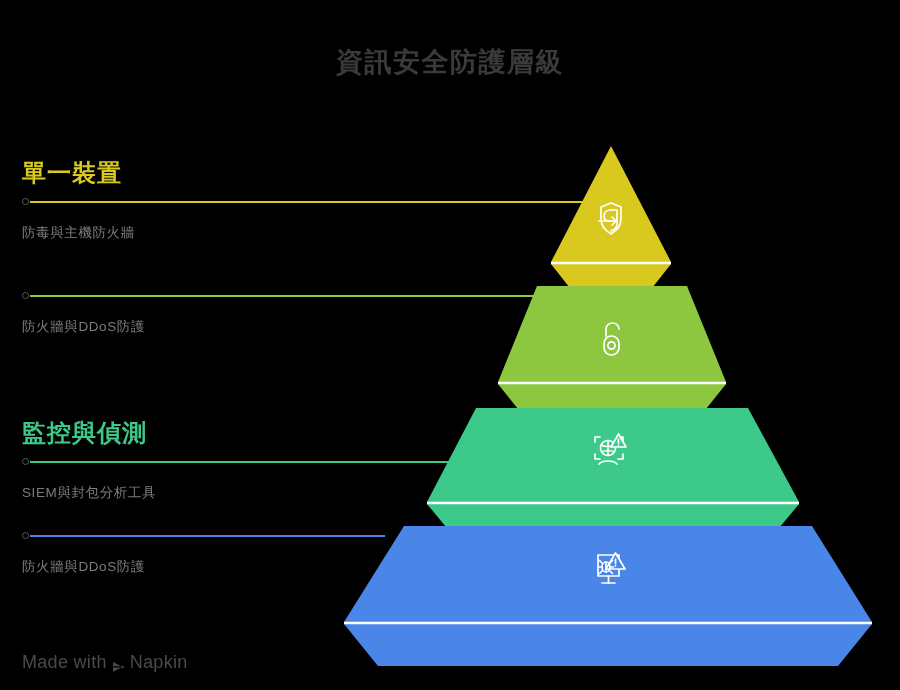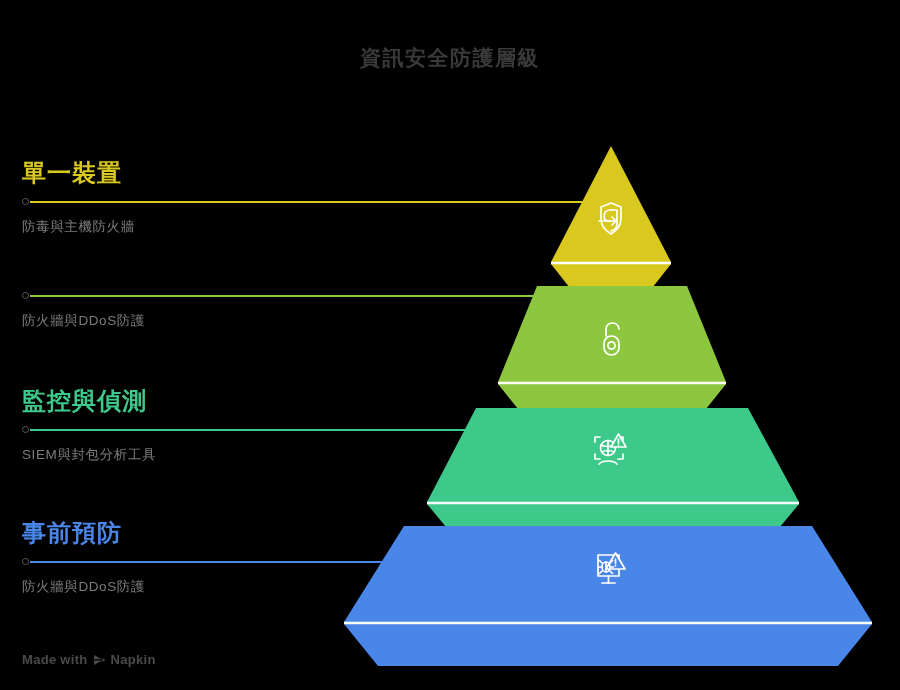--- a/index.html
+++ b/index.html
@@ -19,21 +19,21 @@
     overflow: hidden;
   }
 
   
   #chart-title {
     position: absolute;
     left: 0;
     top: 44px;
     width: 900px;
     text-align: center;
-    font-size: 21px;
+    font-size: 27px;
     font-weight: bold;
     letter-spacing: 1.5px;
     color: #3a3a3a;
     white-space: nowrap;
   }
 
   
   .label-block {
     position: absolute;
     left: 22px;
@@ -64,21 +64,21 @@
   .connector-line {
     position: absolute;
     left: 8px;
     top: 6px;
     height: 1.6px;
   }
   .label-sub {
     font-size: 13.5px;
     color: #7d7d7d;
     letter-spacing: 0.6px;
-    margin-top: 9px;
+    margin-top: 15px;
     white-space: nowrap;
   }
 
   
   #pyramid {
     position: absolute;
     left: 0;
     top: 0;
     width: 900px;
     height: 690px;
@@ -86,22 +86,22 @@
   }
 
   
   #footer-brand {
     position: absolute;
     left: 22px;
     top: 652px;
     display: flex;
     align-items: center;
     gap: 5px;
-    font-size: 13px;
-    font-weight: bold;
+    font-size: 18px;
+    font-weight: normal;
     color: #4a4a4a;
     letter-spacing: 0.3px;
   }
   #footer-brand .napkin-mark {
     display: inline-block;
     width: 13px;
     height: 12px;
   }
 </style>
 </head>
@@ -194,31 +194,30 @@
   </div>
 
   <div class="label-block" style="top:280px;">
     <div class="connector-row">
       <span class="connector-dot"></span>
       <span class="connector-line" style="width:510px; background:#8DC63F;"></span>
     </div>
     <div class="label-sub">防火牆與DDoS防護</div>
   </div>
 
-  <div class="label-block" style="top:388px;">
+  <div class="label-block" style="top:420px;">
     <div class="label-title" style="color:#3DC98A;">監控與偵測</div>
     <div class="connector-row">
       <span class="connector-dot"></span>
       <span class="connector-line" style="width:440px; background:#3DC98A;"></span>
     </div>
     <div class="label-sub">SIEM與封包分析工具</div>
   </div>
 
   <div class="label-block" style="top:520px;">
-    <div class="label-title" style="color:#4A86E8;">事前預防</div>
     <div class="connector-row">
       <span class="connector-dot"></span>
       <span class="connector-line" style="width:355px; background:#4A86E8;"></span>
     </div>
     <div class="label-sub">防火牆與DDoS防護</div>
   </div>
 
   <div id="footer-brand">
     <span>Made with</span>
     <span class="napkin-mark">

